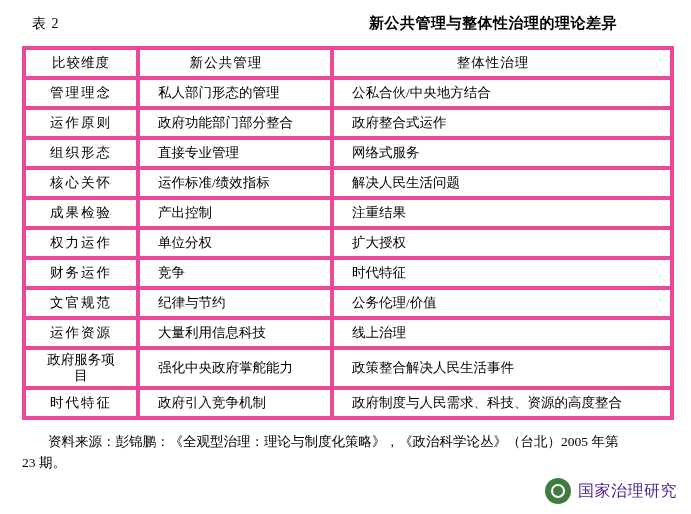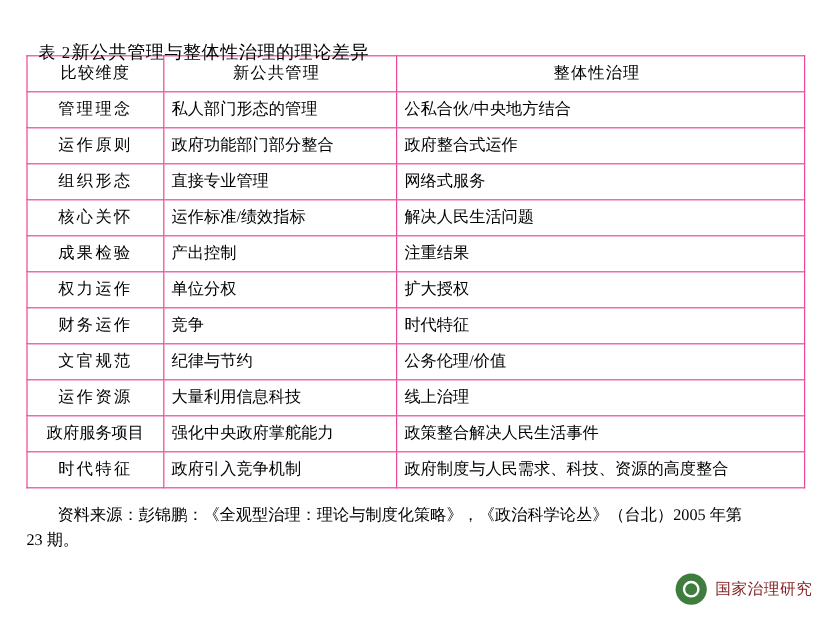--- a/index.html
+++ b/index.html
@@ -30,39 +30,38 @@
     box-sizing: border-box;
   }
   .caption-label {
     font-size: 14px;
     letter-spacing: 1px;
     white-space: nowrap;
     text-align: center;
   }
   .caption-title {
     flex: 1;
-    text-align: left;
+    text-align: right;
     font-size: 15px;
-    font-weight: normal;
+    font-weight: bold;
     letter-spacing: 0.5px;
     padding-right: 52px;
-    margin-top: 20px;
   }
   table.diff-table {
     border-collapse: collapse;
     width: 648px;
     table-layout: fixed;
     margin-top: 2px;
   }
   table.diff-table td {
-    border: 1px solid #ec4899;
+    border: 4px solid #ec4899;
     font-size: 13.5px;
     line-height: 1.2;
     height: 30px;
-    padding: 2px 6px;
+    padding: 2px 18px;
     box-sizing: border-box;
     vertical-align: middle;
   }
   td.col-dim {
     width: 114px;
     text-align: center;
     letter-spacing: 2px;
   }
   td.col-dim.tight {
     letter-spacing: 0px;
@@ -119,22 +118,22 @@
     position: absolute;
     left: 6px;
     top: 6px;
     width: 14px;
     height: 14px;
     border-radius: 50%;
     border: 2px solid #ffffff;
     box-sizing: border-box;
   }
   .wm-text {
-    font-size: 13px;
-    color: #7f1d1d;
+    font-size: 16px;
+    color: #4c1d95;
     font-family: "Liberation Sans", sans-serif;
     letter-spacing: 0.5px;
     white-space: nowrap;
   }
 </style>
 </head>
 <body>
 
 <div class="page">
 

